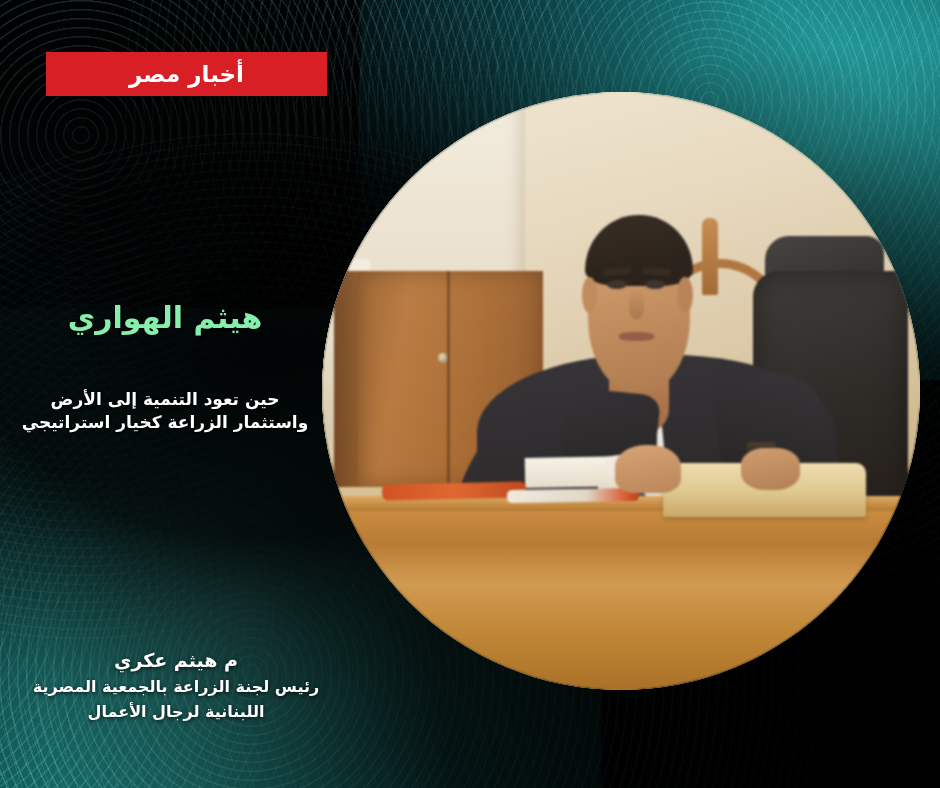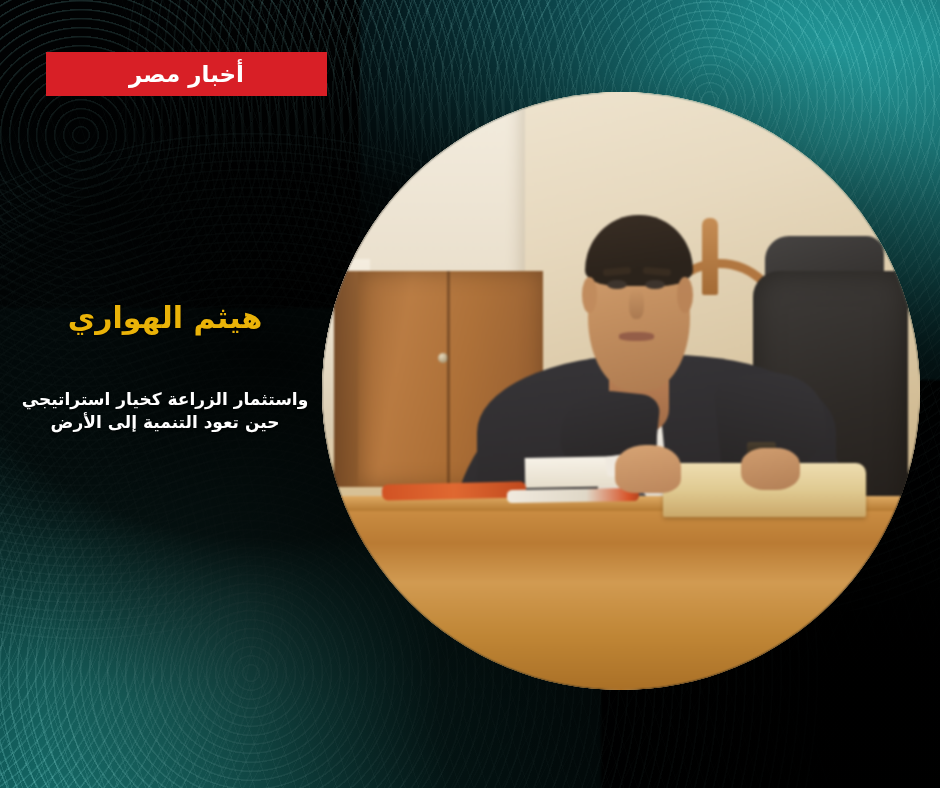--- a/index.html
+++ b/index.html
@@ -319,21 +319,21 @@
     background:linear-gradient(180deg, rgba(255,240,210,.10), rgba(180,120,50,.10));
     pointer-events:none;
   }
 
   
   .headline{
     position:absolute;
     left:28px;top:300px;
     width:312px;
     text-align:center;
-    color:#eab308;
+    color:#86efac;
     line-height:1.18;
     text-shadow:0 1px 3px rgba(0,0,0,.9);
   }
   .headline .l1{font-size:30px;font-weight:700;display:block;}
   .headline .l2{font-size:30px;font-weight:700;display:block;margin-top:2px;}
   .subhead{
     position:absolute;
     left:28px;top:388px;
     width:312px;
     text-align:center;
@@ -430,18 +430,23 @@
       <div class="photo-warm"></div>
       <div class="photo-soften"></div>
     </div>
   </div>
 
   <div class="headline">
     <span class="l1">هيثم الهواري</span>
   </div>
 
   <div class="subhead">
+    <span>حين تعود التنمية إلى الأرض</span>
     <span>واستثمار الزراعة كخيار استراتيجي</span>
-    <span>حين تعود التنمية إلى الأرض</span>
   </div>
 
+  <div class="caption">
+    <span class="cname">م هيثم عكري</span>
+    <span class="crole">رئيس لجنة الزراعة بالجمعية المصرية</span>
+    <span class="crole">اللبنانية لرجال الأعمال</span>
+  </div>
 
 </div>
 
 </body></html>

